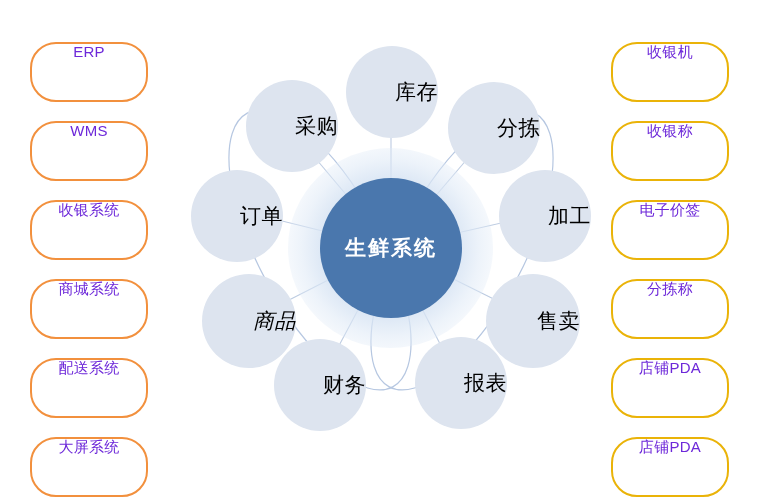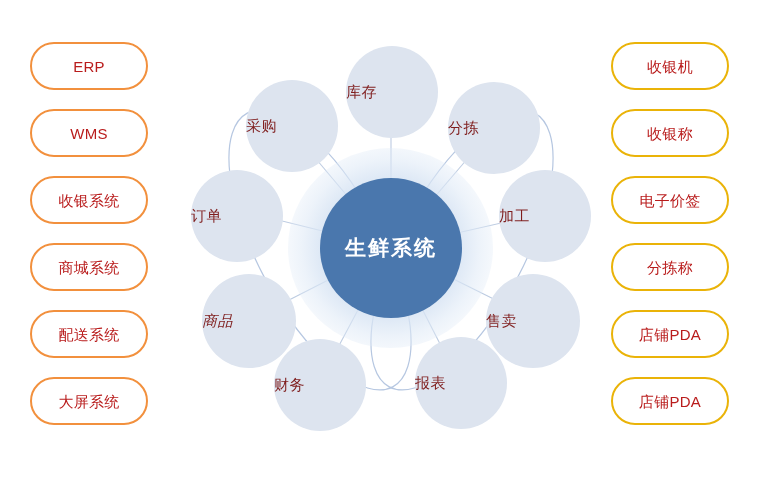--- a/index.html
+++ b/index.html
@@ -29,29 +29,29 @@
     width: 120px;
     display: flex;
     flex-direction: column;
     gap: 19px;
   }
   #left-col  { left: 30px; }
   #right-col { left: 611px; }
 
   .pill {
     width: 118px;
-    height: 48px;
+    height: 60px;
     box-sizing: border-box;
     border-radius: 26px;
     background: #ffffff;
     display: flex;
-    align-items: center;
+    align-items: flex-start;
     justify-content: center;
     font-size: 15px;
-    color: #b91c1c;
+    color: #6d28d9;
     letter-spacing: .3px;
     line-height: 1;
     white-space: nowrap;
   }
   .pill.orange { border: 2px solid #f2903d; }
   .pill.blue   { border: 2px solid #eab308; }
 
   
   #hub {
     position: absolute;
@@ -67,23 +67,23 @@
     height: 430px;
     overflow: visible;
   }
 
   .node {
     position: absolute;
     border-radius: 50%;
     background: #dde4ef;
     display: flex;
     align-items: center;
-    justify-content: flex-start;
-    font-size: 15px;
-    color: #7f1d1d;
+    justify-content: flex-end;
+    font-size: 21px;
+    color: #000000;
     letter-spacing: .5px;
     white-space: nowrap;
   }
 
   
   #center-glow {
     position: absolute;
     left: 118px;
     top: 130px;
     width: 205px;

